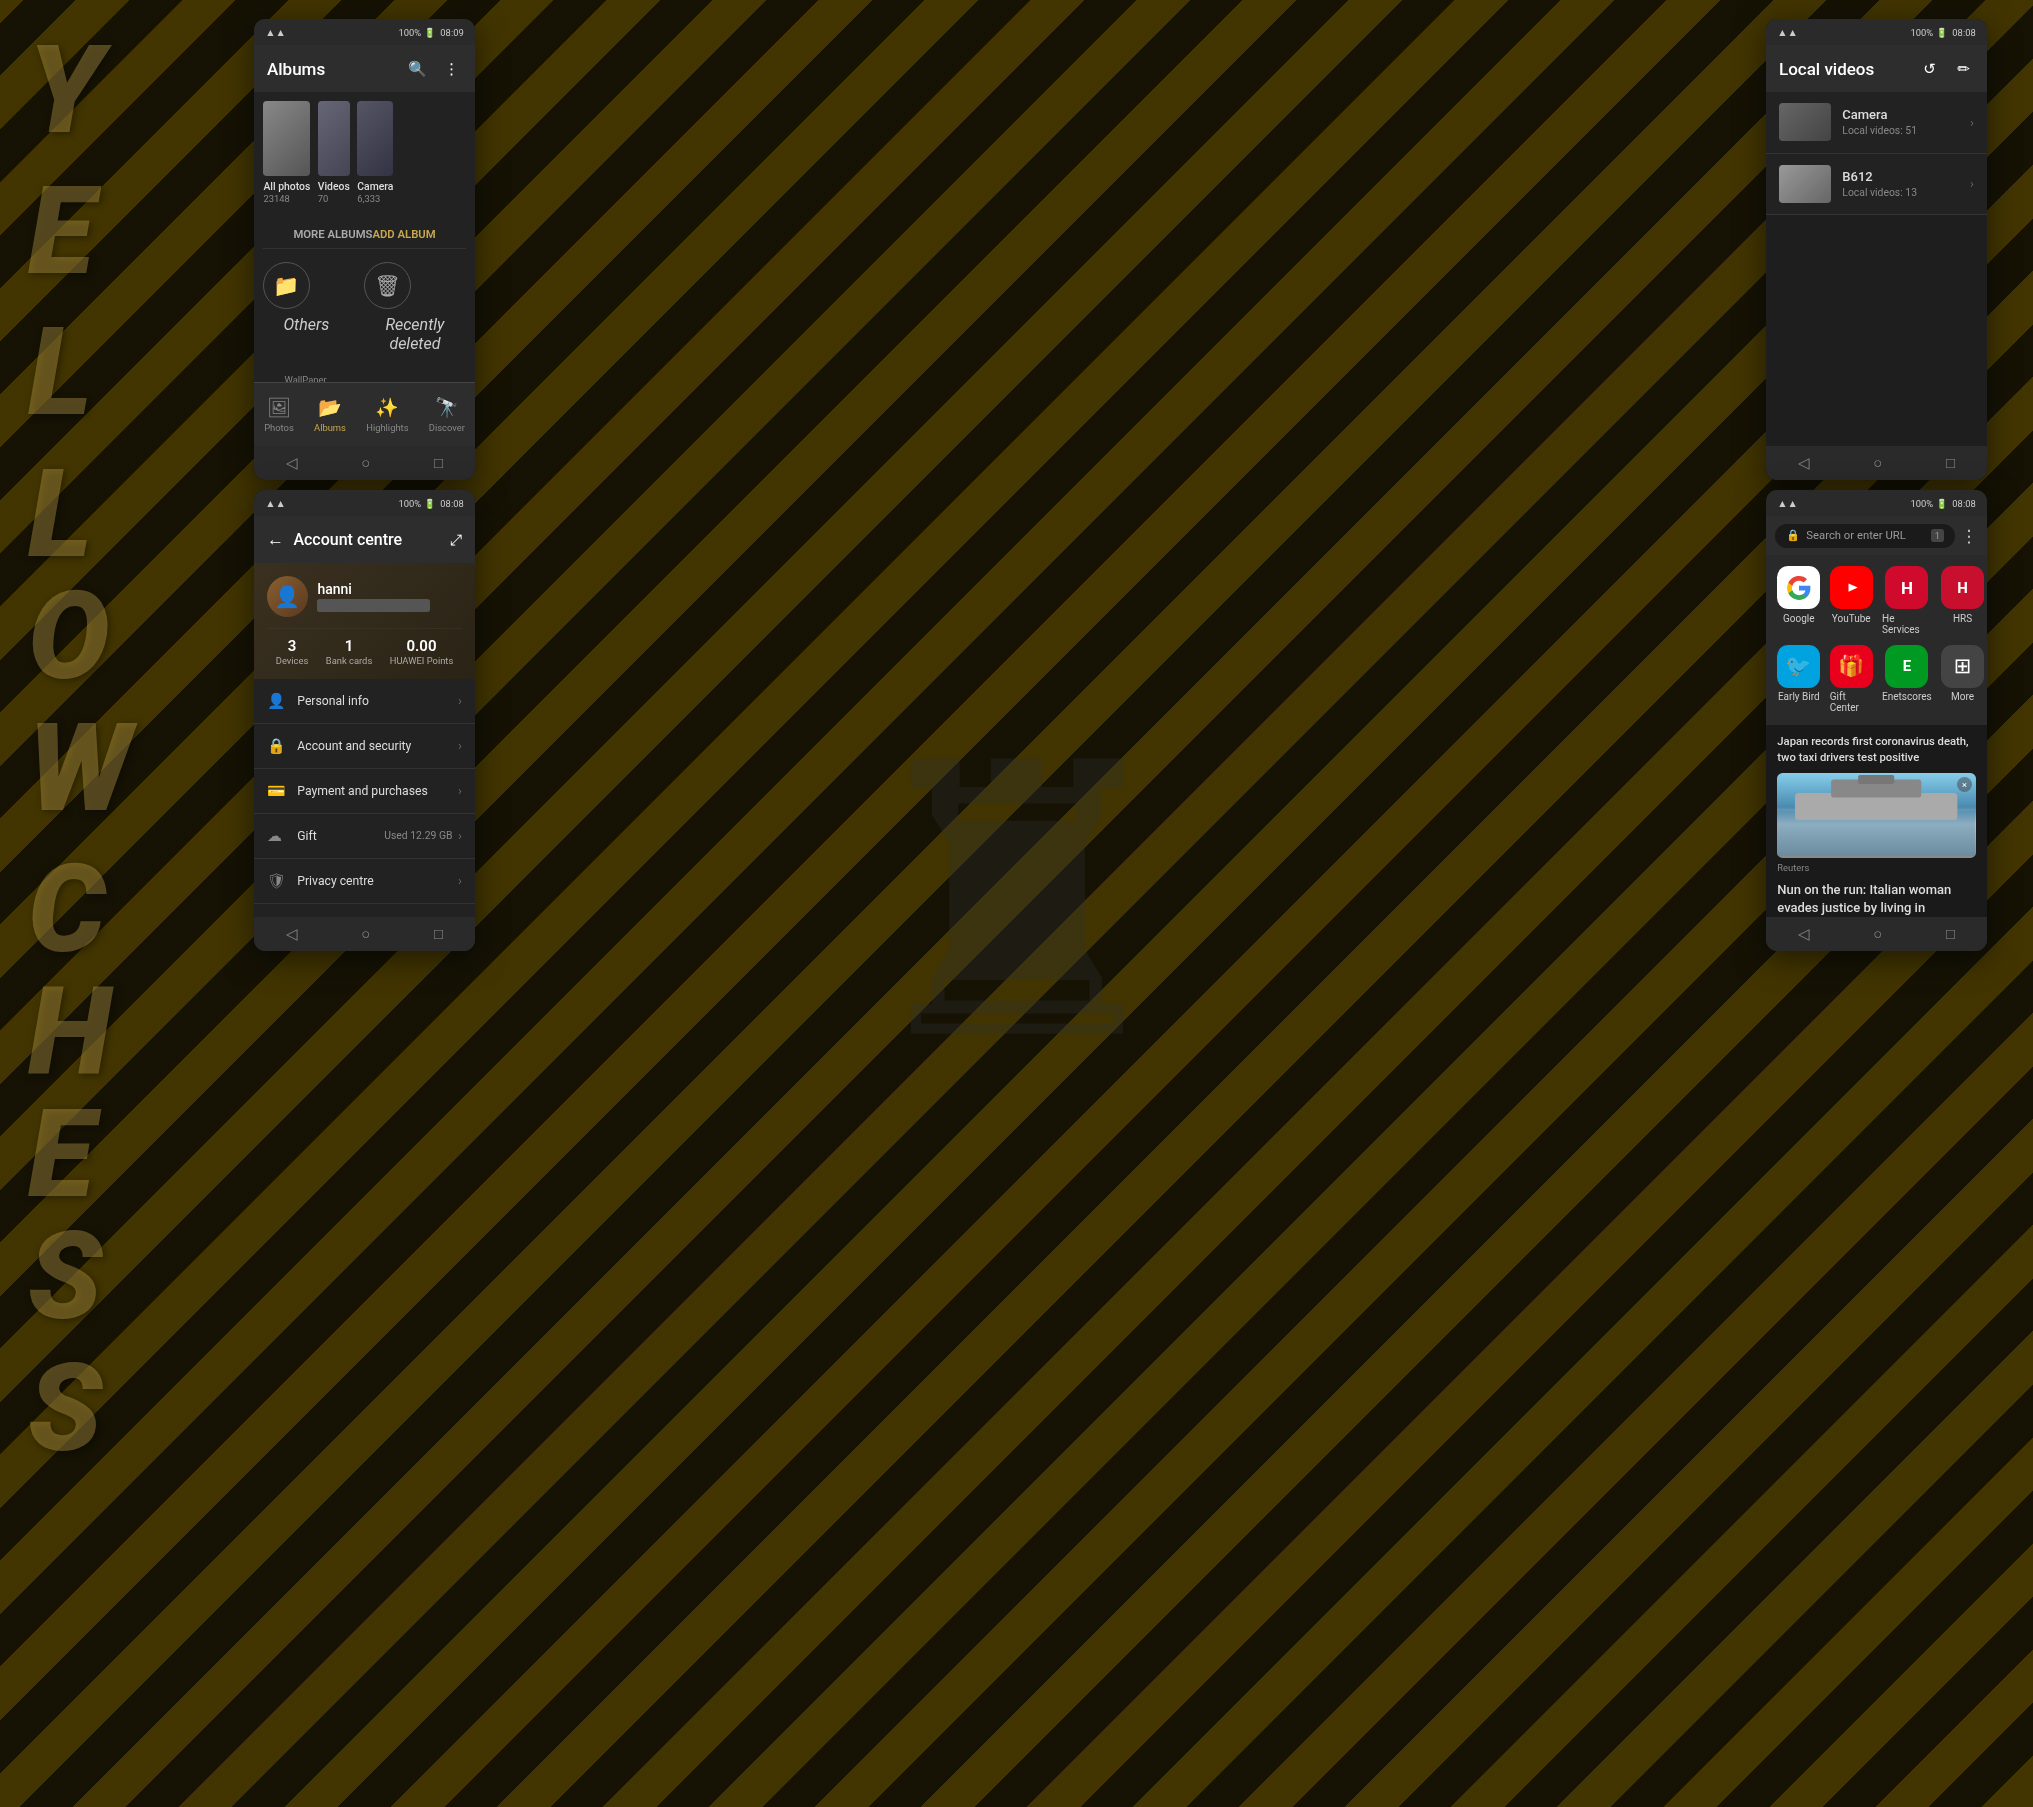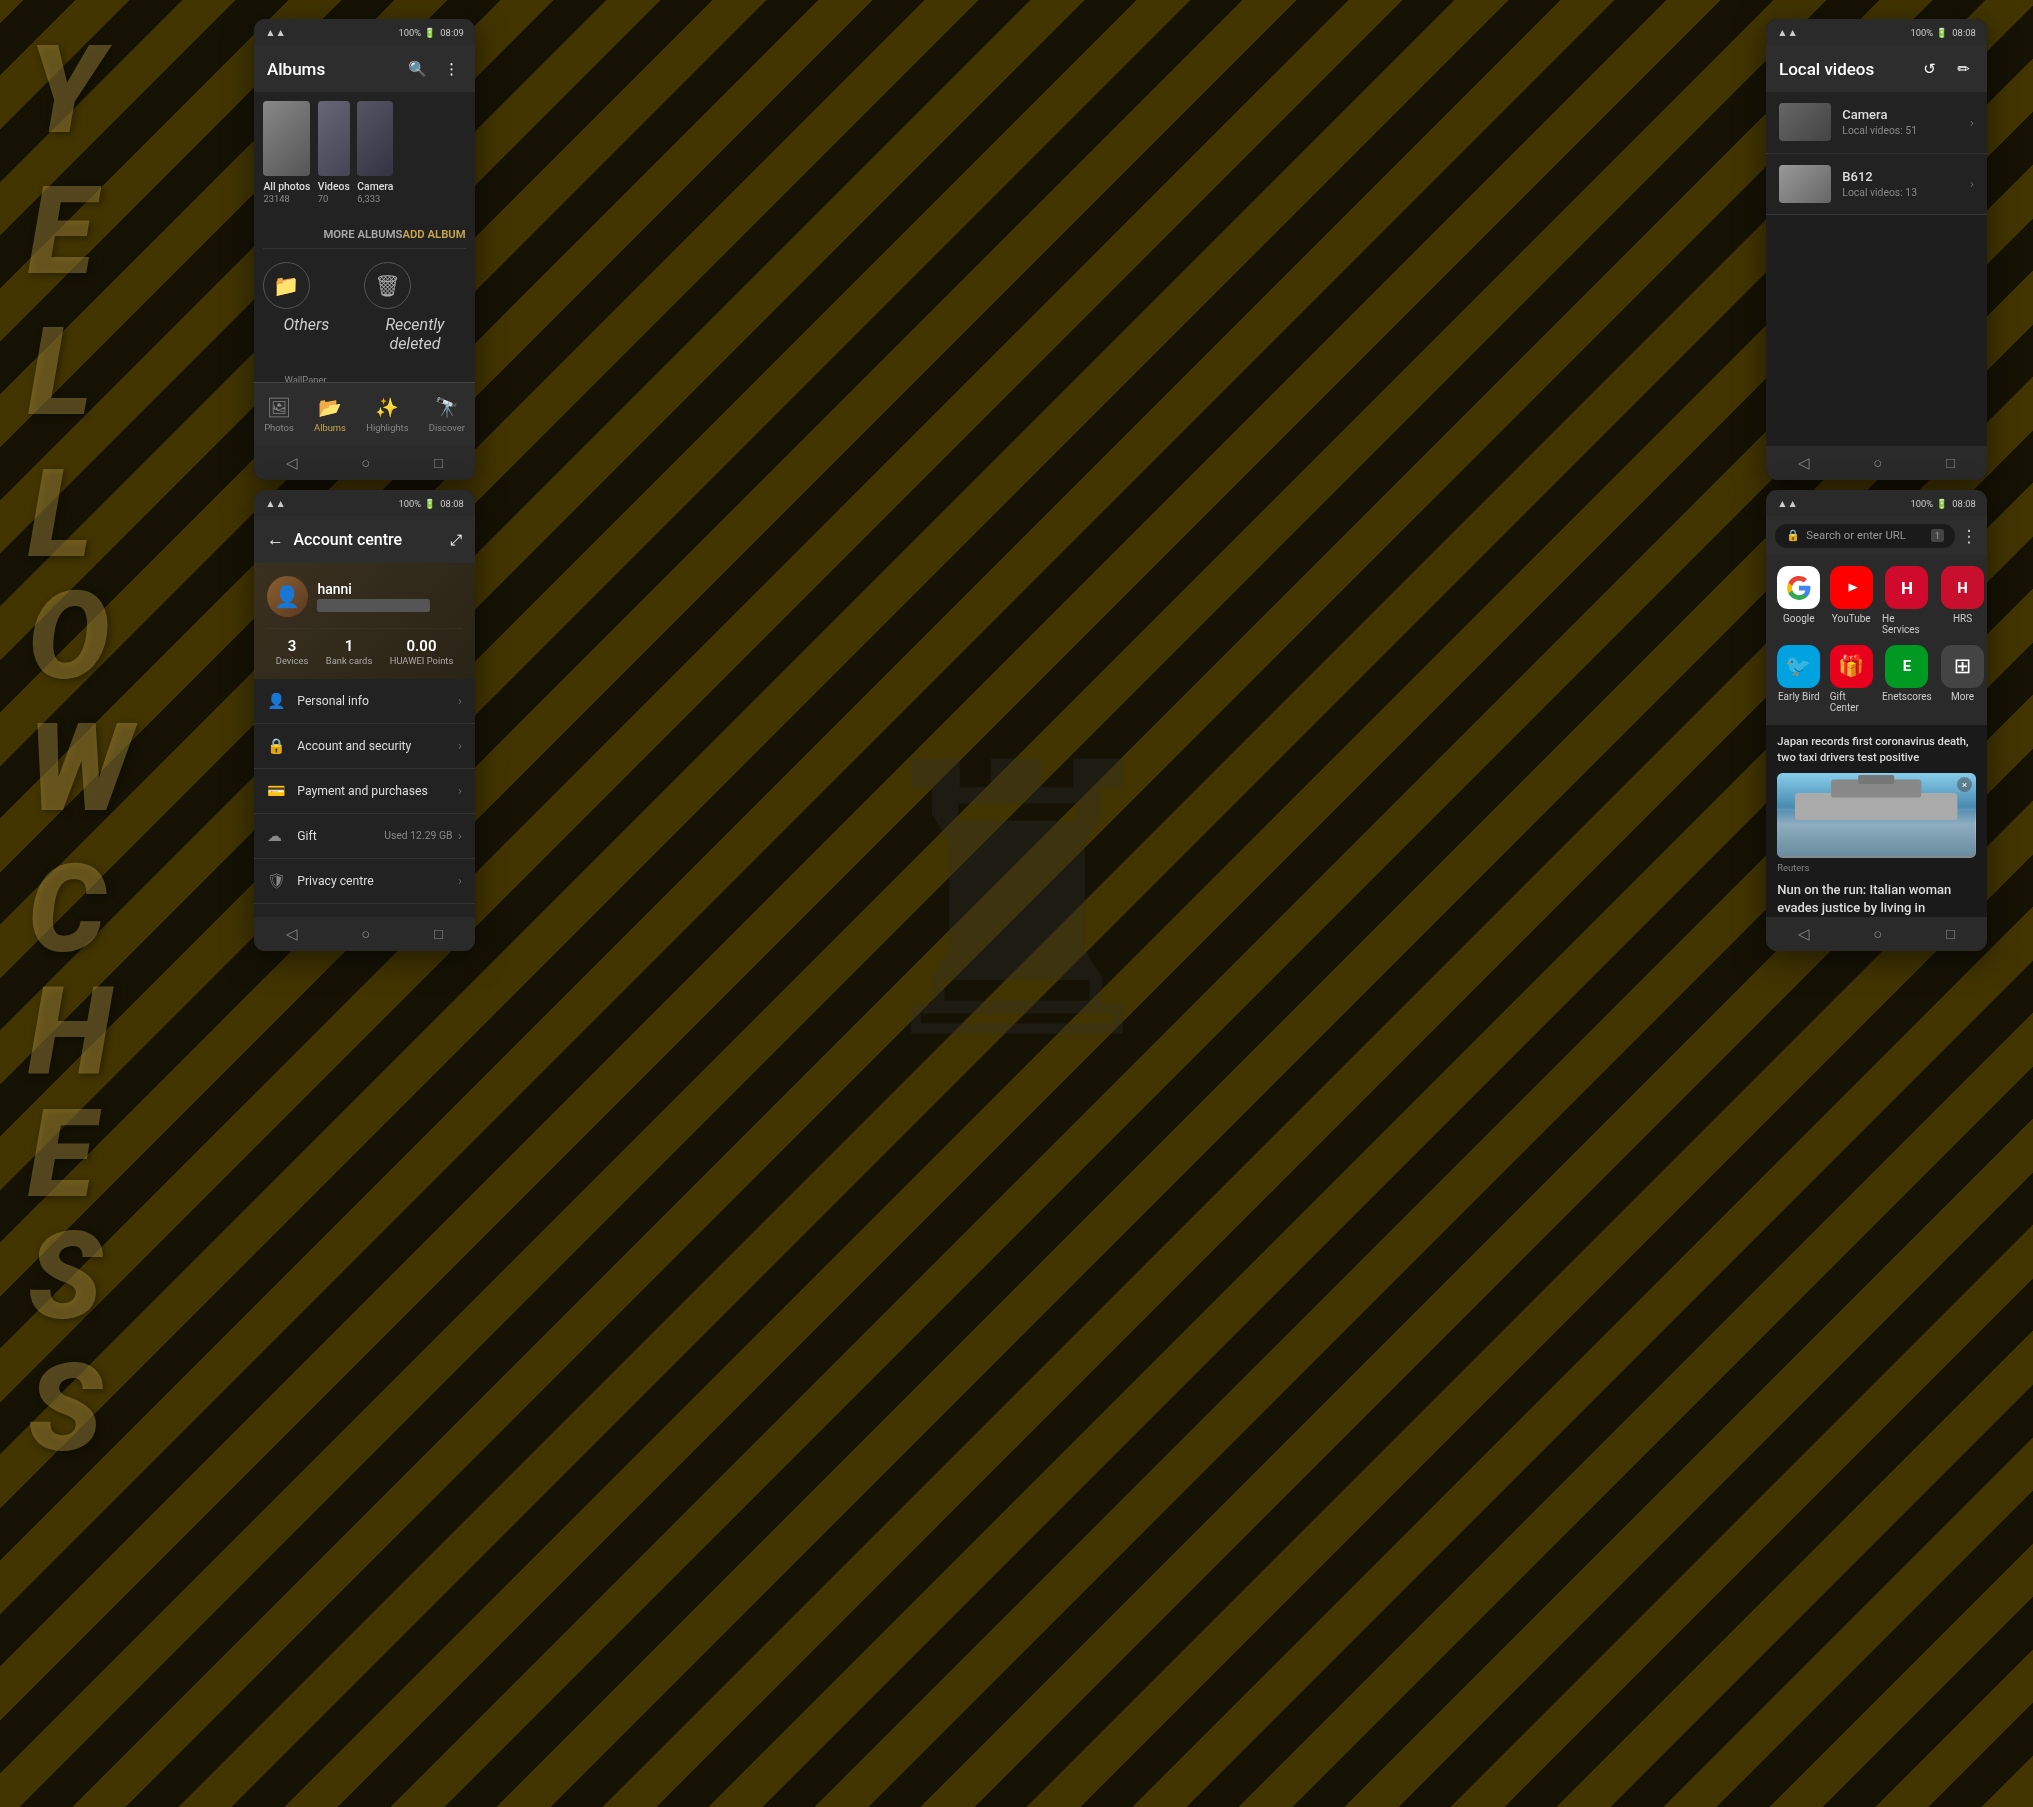--- a/index.html
+++ b/index.html
@@ -117,21 +117,21 @@
       width: 100%;
       height: 100%;
       background: linear-gradient(135deg, #555 0%, #333 100%);
     }
     .album-info { margin-top: 3.8px; }
     .album-name { font-size: 10.4px; color: #ddd; font-weight: 500; }
     .album-count { font-size: 9.4px; color: #888; }
 
     .more-albums-row {
       display: flex;
-      justify-content: flex-end;
+      justify-content: center;
       align-items: center;
       padding: 7.5px 0;
       border-bottom: 0.9px solid #333;
     }
     .more-albums-label { font-size: 11.3px; color: #aaa; font-weight: 600; }
     .add-album-btn { font-size: 11.3px; color: #c8a84b; font-weight: 600; }
 
     .album-icons-row {
       display: flex;
       gap: 15px;

